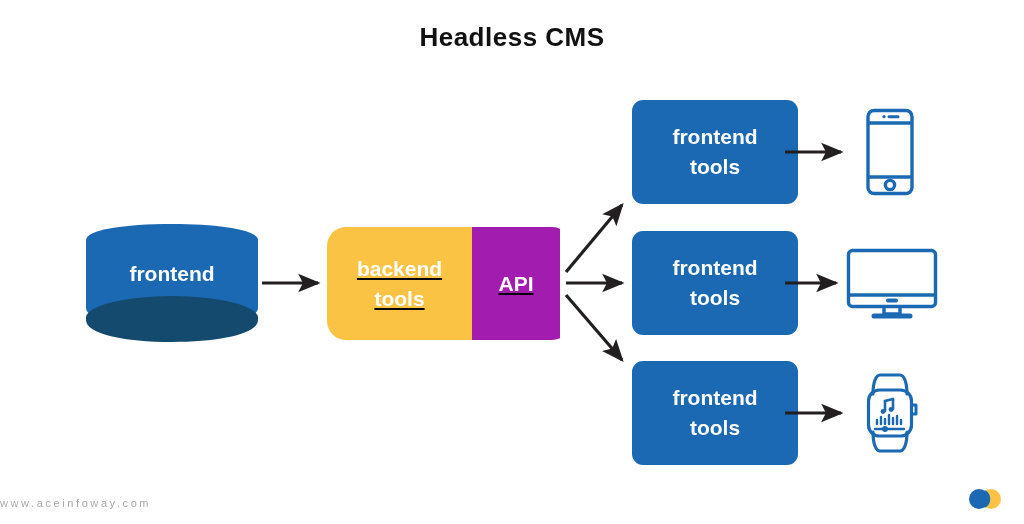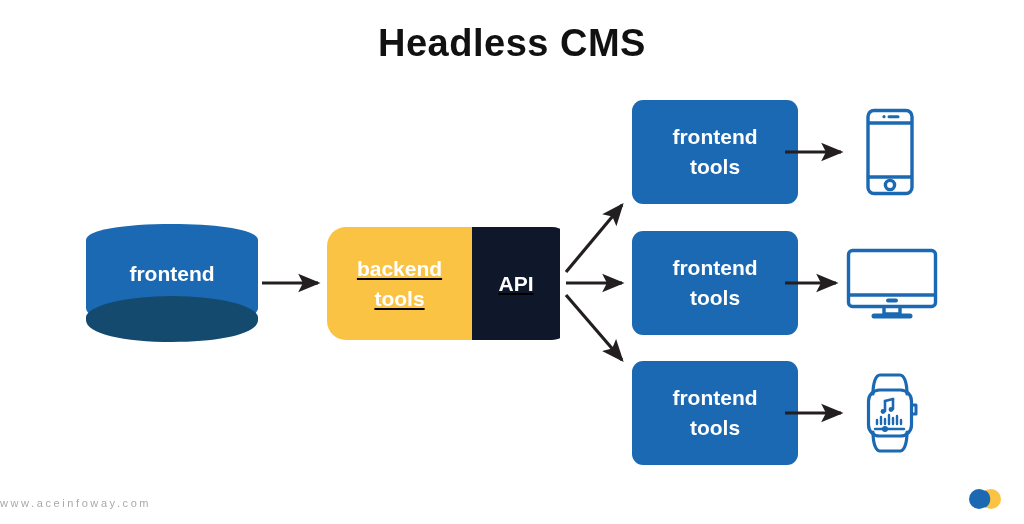--- a/index.html
+++ b/index.html
@@ -17,21 +17,21 @@
     background: #ffffff;
     overflow: hidden;
   }
   
   #title {
     position: absolute;
     left: 0;
     top: 22px;
     width: 1024px;
     text-align: center;
-    font-size: 38px;
+    font-size: 26px;
     font-weight: bold;
     color: #111111;
     letter-spacing: 0.5px;
   }
   
   #db {
     position: absolute;
     left: 84px;
     top: 222px;
     width: 176px;
@@ -65,21 +65,21 @@
     width: 145px;
     height: 100%;
     background: #FBC344;
     display: flex;
     align-items: center;
     justify-content: center;
   }
   #backend-right {
     width: 88px;
     height: 100%;
-    background: #0f172a;
+    background: #a21caf;
     display: flex;
     align-items: center;
     justify-content: center;
   }
   .box-text {
     color: #ffffff;
     font-weight: bold;
     font-size: 21px;
     line-height: 1.42;
     text-align: center;

